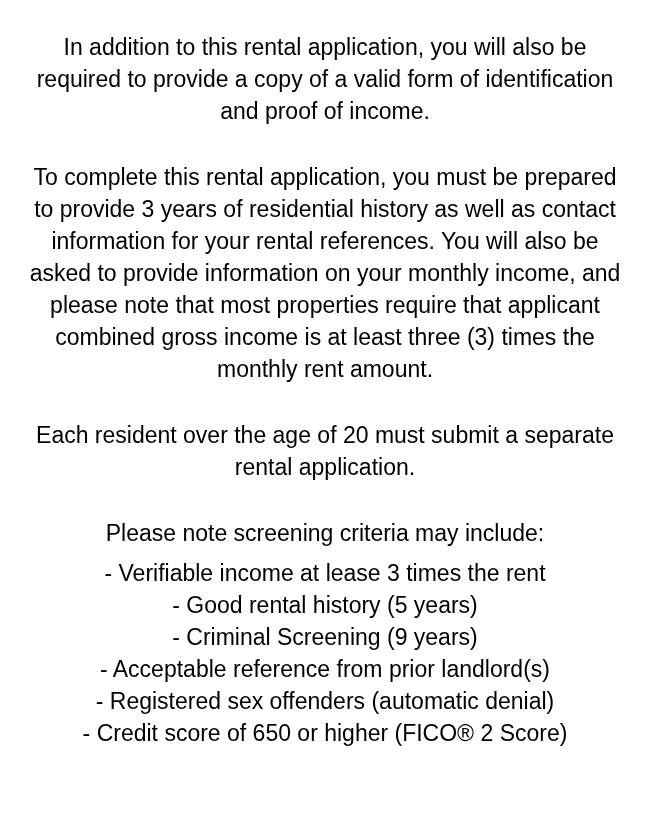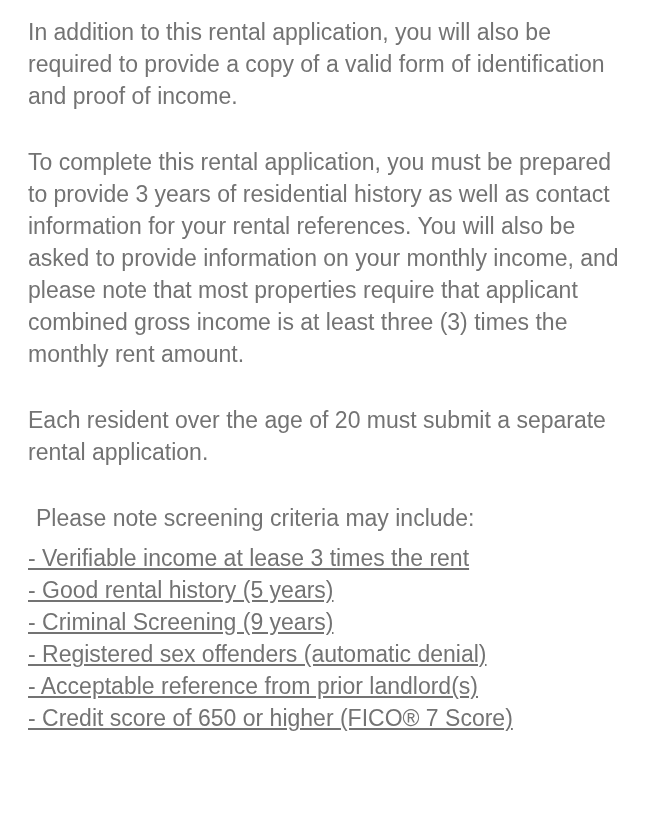--- a/index.html
+++ b/index.html
@@ -4,46 +4,46 @@
 <style>
   html, body {
     margin: 0;
     padding: 0;
     background: #ffffff;
   }
   .page {
     width: 650px;
     height: 814px;
     box-sizing: border-box;
-    padding: 16px 28px 8px 28px;
+    padding: 31px 28px 8px 28px;
     overflow: hidden;
     background: #ffffff;
     font-family: "Liberation Sans", "DejaVu Sans", sans-serif;
     font-size: 23px;
     line-height: 32px;
-    color: #737373;
+    color: #000000;
+    text-align: center;
     -webkit-font-smoothing: antialiased;
   }
   .para {
     margin: 0 0 34px 0;
     white-space: pre-line;       
   }
   .screening-heading {
     margin: 8px;
     white-space: pre-line;
   }
   .screening-list {
     margin: 0;
     padding: 0;
     list-style: none;
   }
   .screening-item {
     margin: 0;
     white-space: pre-line;
-    text-decoration: underline;
   }
 </style>
 </head>
 <body>
 
 <div class="page">
 
   <p class="para">In addition to this rental application, you will also be
 required to provide a copy of a valid form of identification
 and proof of income.</p>
@@ -59,19 +59,19 @@
   <p class="para">Each resident over the age of 20 must submit a separate
 rental application.</p>
 
   <div>
     <p class="screening-heading">Please note screening criteria may include:</p>
 
     <div class="screening-list">
       <div class="screening-item">- Verifiable income at lease 3 times the rent</div>
       <div class="screening-item">- Good rental history (5 years)</div>
       <div class="screening-item">- Criminal Screening (9 years)</div>
+      <div class="screening-item">- Acceptable reference from prior landlord(s)</div>
       <div class="screening-item">- Registered sex offenders (automatic denial)</div>
-      <div class="screening-item">- Acceptable reference from prior landlord(s)</div>
-      <div class="screening-item">- Credit score of 650 or higher (FICO® 7 Score)</div>
+      <div class="screening-item">- Credit score of 650 or higher (FICO® 2 Score)</div>
     </div>
   </div>
 
 </div>
 
 </body></html>

